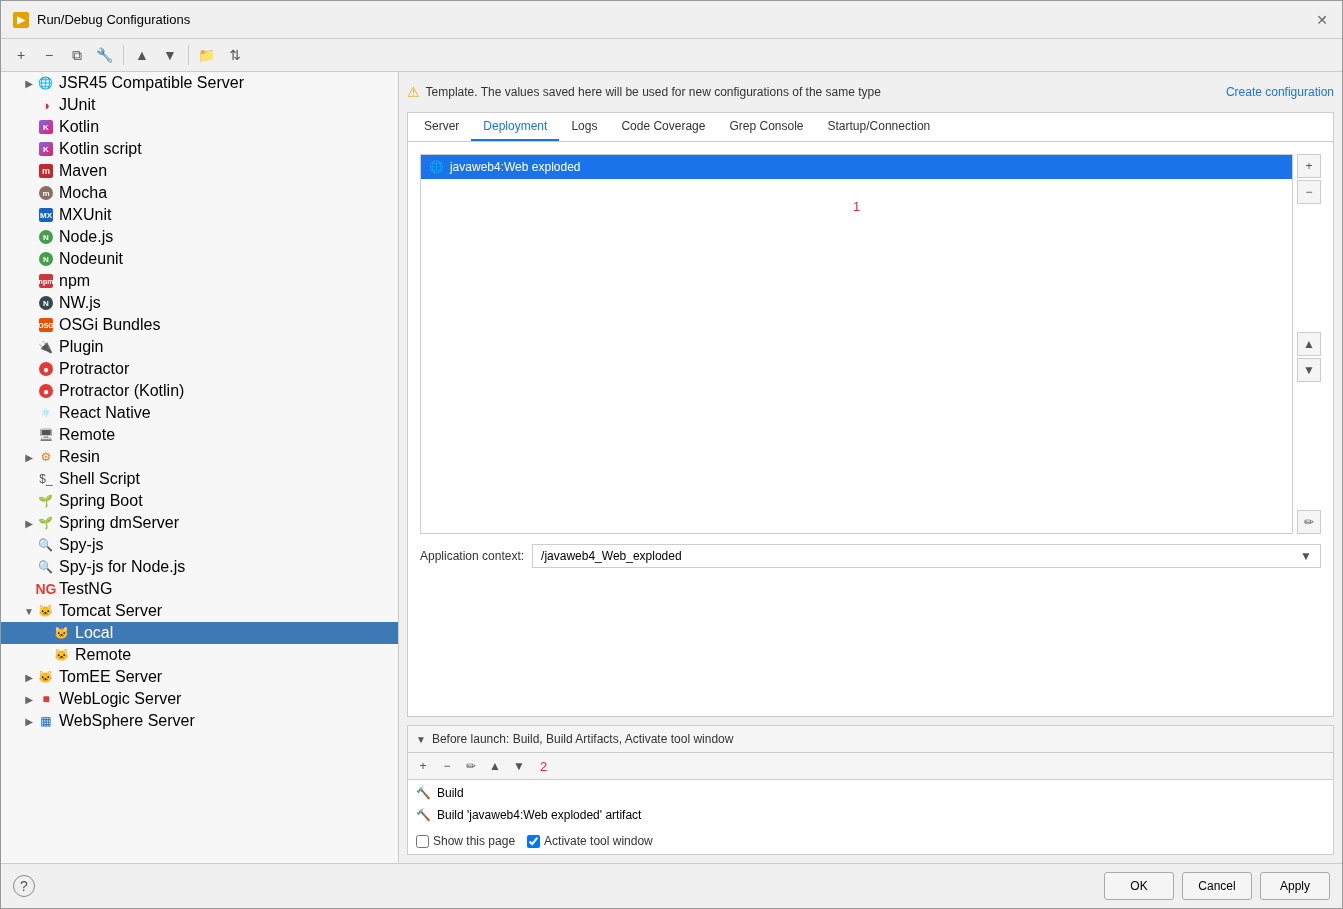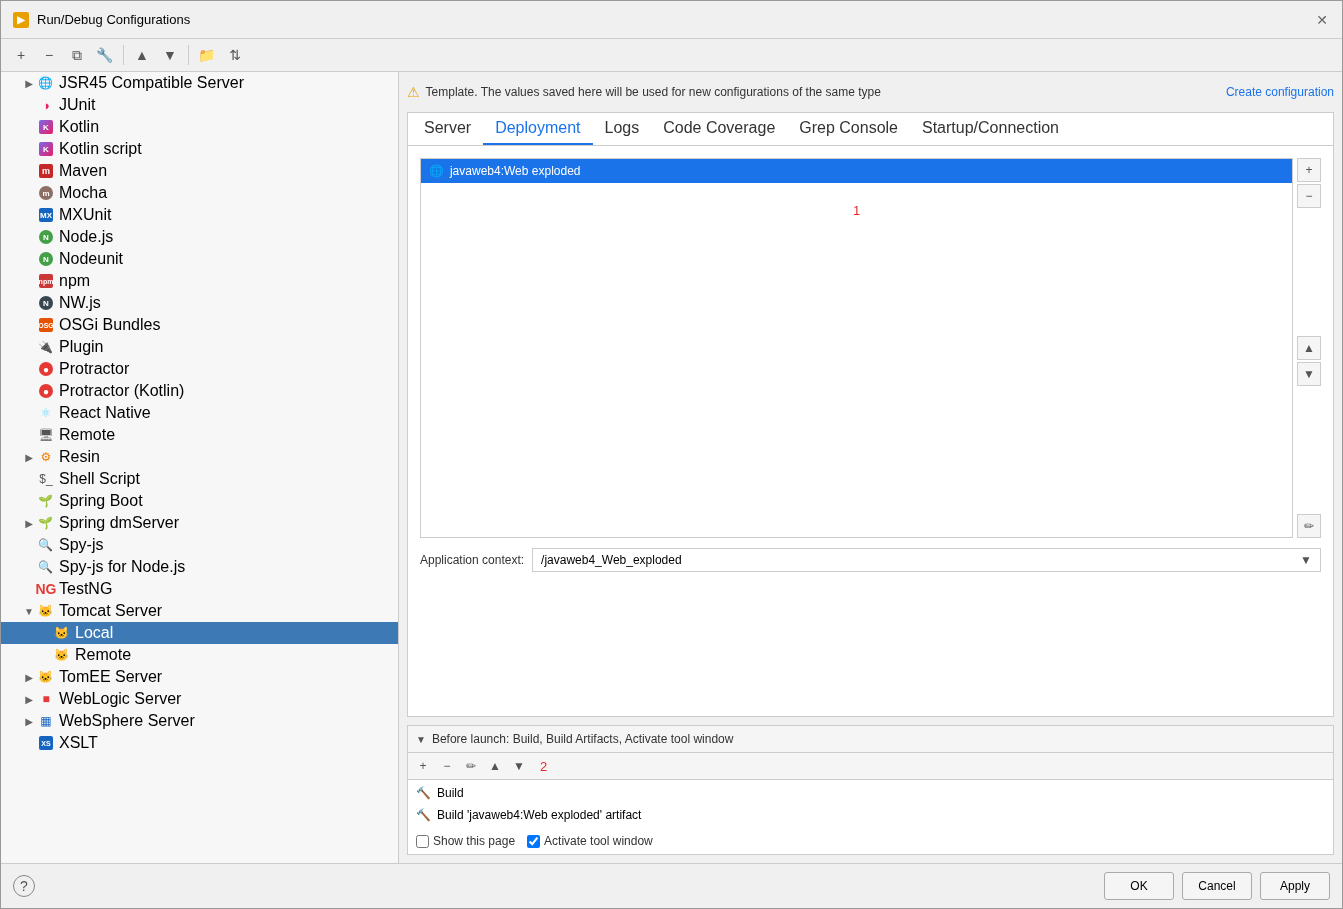--- a/index.html
+++ b/index.html
@@ -34,21 +34,21 @@
     .right-panel { flex: 1; display: flex; flex-direction: column; background: #f0f0f0; padding: 8px; overflow: hidden; }
     
     .warning-bar { display: flex; align-items: center; margin-bottom: 8px; padding: 4px 0; }
     .warning-icon { color: #e8a000; margin-right: 6px; font-size: 14px; }
     .warning-text { font-size: 12px; color: #333; }
     .create-config-link { color: #1a73e8; cursor: pointer; margin-left: auto; font-size: 12px; text-align: center; }
     
     .config-panel { flex: 1; background: white; border: 1px solid #ccc; display: flex; flex-direction: column; overflow: hidden; }
     
     .tabs { display: flex; border-bottom: 1px solid #ccc; padding: 0 4px; background: white; }
-    .tab { padding: 6px 12px; cursor: pointer; font-size: 16px; color: #333; border-bottom: 2px solid transparent; }
+    .tab { padding: 6px 12px; cursor: pointer; font-size: 12px; color: #333; border-bottom: 2px solid transparent; }
     .tab.active { border-bottom: 2px solid #1a73e8; color: #1a73e8; font-weight: 500; }
     
     .tab-content { flex: 1; padding: 12px; display: flex; flex-direction: column; gap: 10px; overflow: hidden; }
     
     .section-label { font-size: 12px; color: #333; margin-bottom: 4px; }
     .deploy-item { display: flex; align-items: center; padding: 4px 8px; cursor: pointer; min-height: 24px; }
     .deploy-item.selected { background: #1a73e8; color: white; }
     .deploy-item-icon { margin-right: 6px; font-size: 12px; }
     .deploy-item-text { font-size: 12px; }
     .deploy-side-btn { width: 24px; height: 24px; border: 1px solid #ccc; background: #f5f5f5; cursor: pointer; display: flex; align-items: center; justify-content: center; font-size: 12px; color: #555; }
@@ -310,27 +310,20 @@
         <div class="tree-icon" style="color:#e53935;">■</div>
         <span class="tree-label">WebLogic Server</span>
       </div>
 
       <div class="tree-item tree-indent-1">
         <div class="tree-arrow collapsed"></div>
         <div class="tree-icon" style="color:#1565c0;">▦</div>
         <span class="tree-label">WebSphere Server</span>
       </div>
 
-      <div class="tree-item tree-indent-1">
-        <div class="tree-arrow empty"></div>
-        <div class="tree-icon">
-            <span style="display:inline-flex;width:14px;height:14px;border-radius:2px;background:#1565c0;align-items:center;justify-content:center;color:white;font-size:7px;font-weight:bold;">XS</span>
-          </div>
-        <span class="tree-label">XSLT</span>
-      </div>
     </div>
 
     <div class="right-panel">
 
       <div class="warning-bar">
         <span class="warning-icon">⚠</span>
         <span class="warning-text">Template. The values saved here will be used for new configurations of the same type</span>
         <span class="create-config-link">Create configuration</span>
       </div>
 

